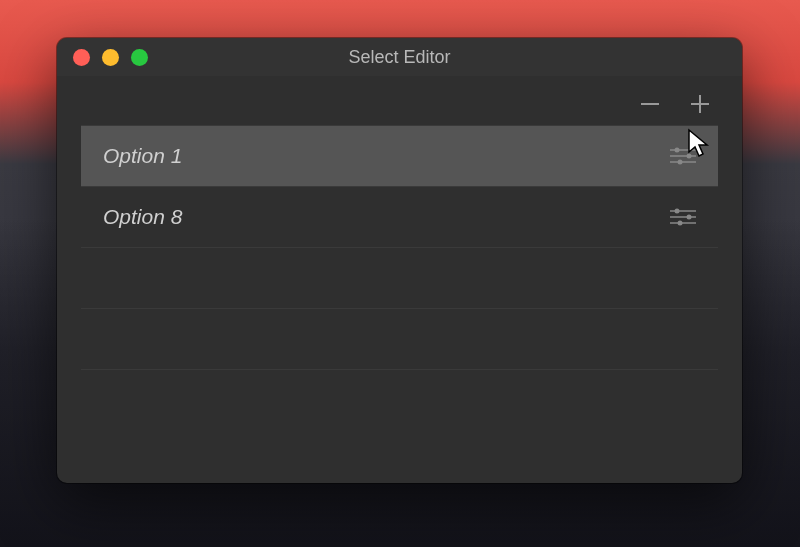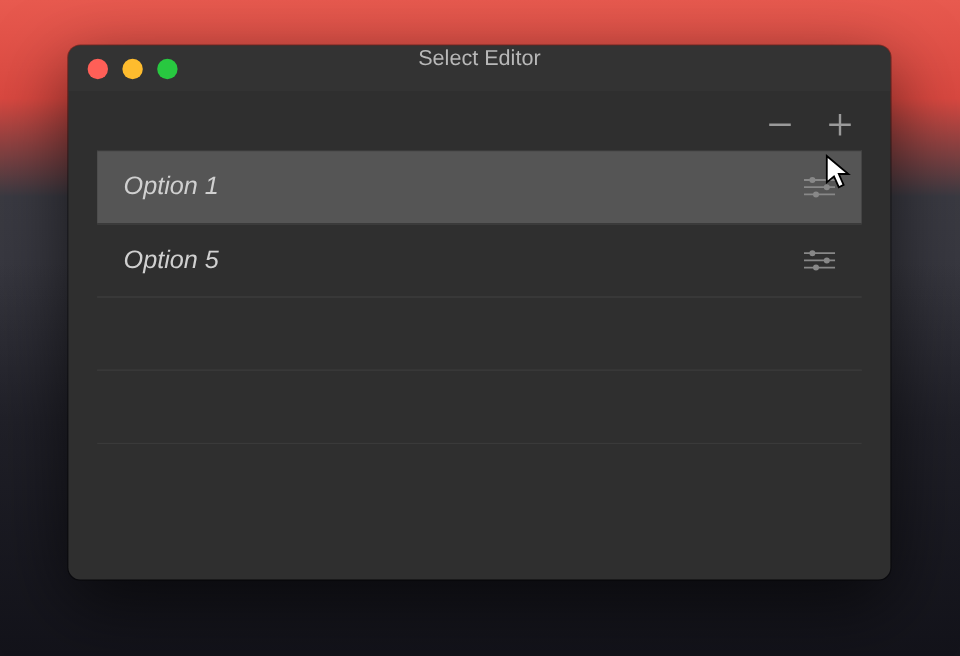--- a/index.html
+++ b/index.html
@@ -32,20 +32,21 @@
       background: #2f2f2f;
       border-radius: 10px;
       box-shadow: 0 20px 60px rgba(0,0,0,0.6), 0 0 0 1px rgba(0,0,0,0.4);
       display: flex;
       flex-direction: column;
       overflow: hidden;
     }
     .titlebar {
       height: 38px;
       display: flex;
+      align-items: center;
       padding: 0 16px;
       position: relative;
       background: #333333;
     }
     .traffic-lights {
       display: flex;
       gap: 12px;
       align-items: center;
     }
     .traffic-light {
@@ -161,21 +162,21 @@
           <line x1="0" y1="4" x2="26" y2="4" stroke="currentColor" stroke-width="1.5"></line>
           <circle cx="7" cy="4" r="2.5" fill="currentColor"></circle>
           <line x1="0" y1="10" x2="26" y2="10" stroke="currentColor" stroke-width="1.5"></line>
           <circle cx="19" cy="10" r="2.5" fill="currentColor"></circle>
           <line x1="0" y1="16" x2="26" y2="16" stroke="currentColor" stroke-width="1.5"></line>
           <circle cx="10" cy="16" r="2.5" fill="currentColor"></circle>
         </svg>
       </span>
     </div>
     <div class="list-row">
-      <span class="row-label">Option 5</span>
+      <span class="row-label">Option 8</span>
       <span class="row-icon">
         <svg width="26" height="20" viewBox="0 0 26 20">
           <line x1="0" y1="4" x2="26" y2="4" stroke="currentColor" stroke-width="1.5"></line>
           <circle cx="7" cy="4" r="2.5" fill="currentColor"></circle>
           <line x1="0" y1="10" x2="26" y2="10" stroke="currentColor" stroke-width="1.5"></line>
           <circle cx="19" cy="10" r="2.5" fill="currentColor"></circle>
           <line x1="0" y1="16" x2="26" y2="16" stroke="currentColor" stroke-width="1.5"></line>
           <circle cx="10" cy="16" r="2.5" fill="currentColor"></circle>
         </svg>
       </span>

